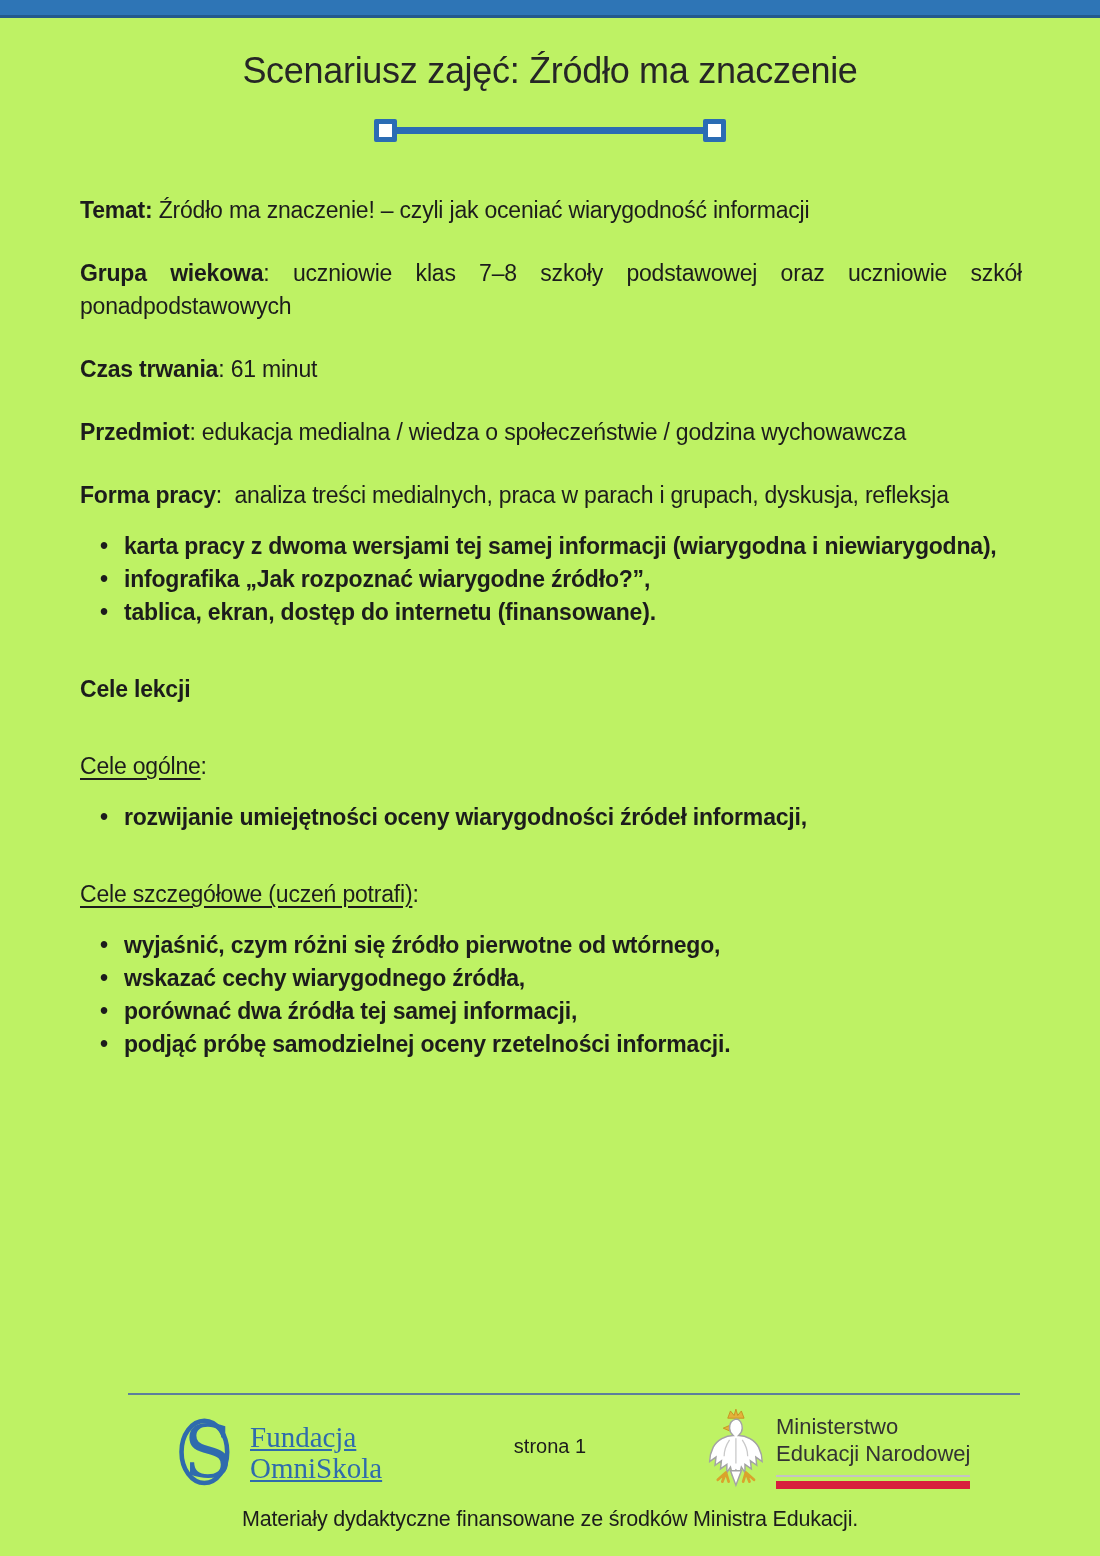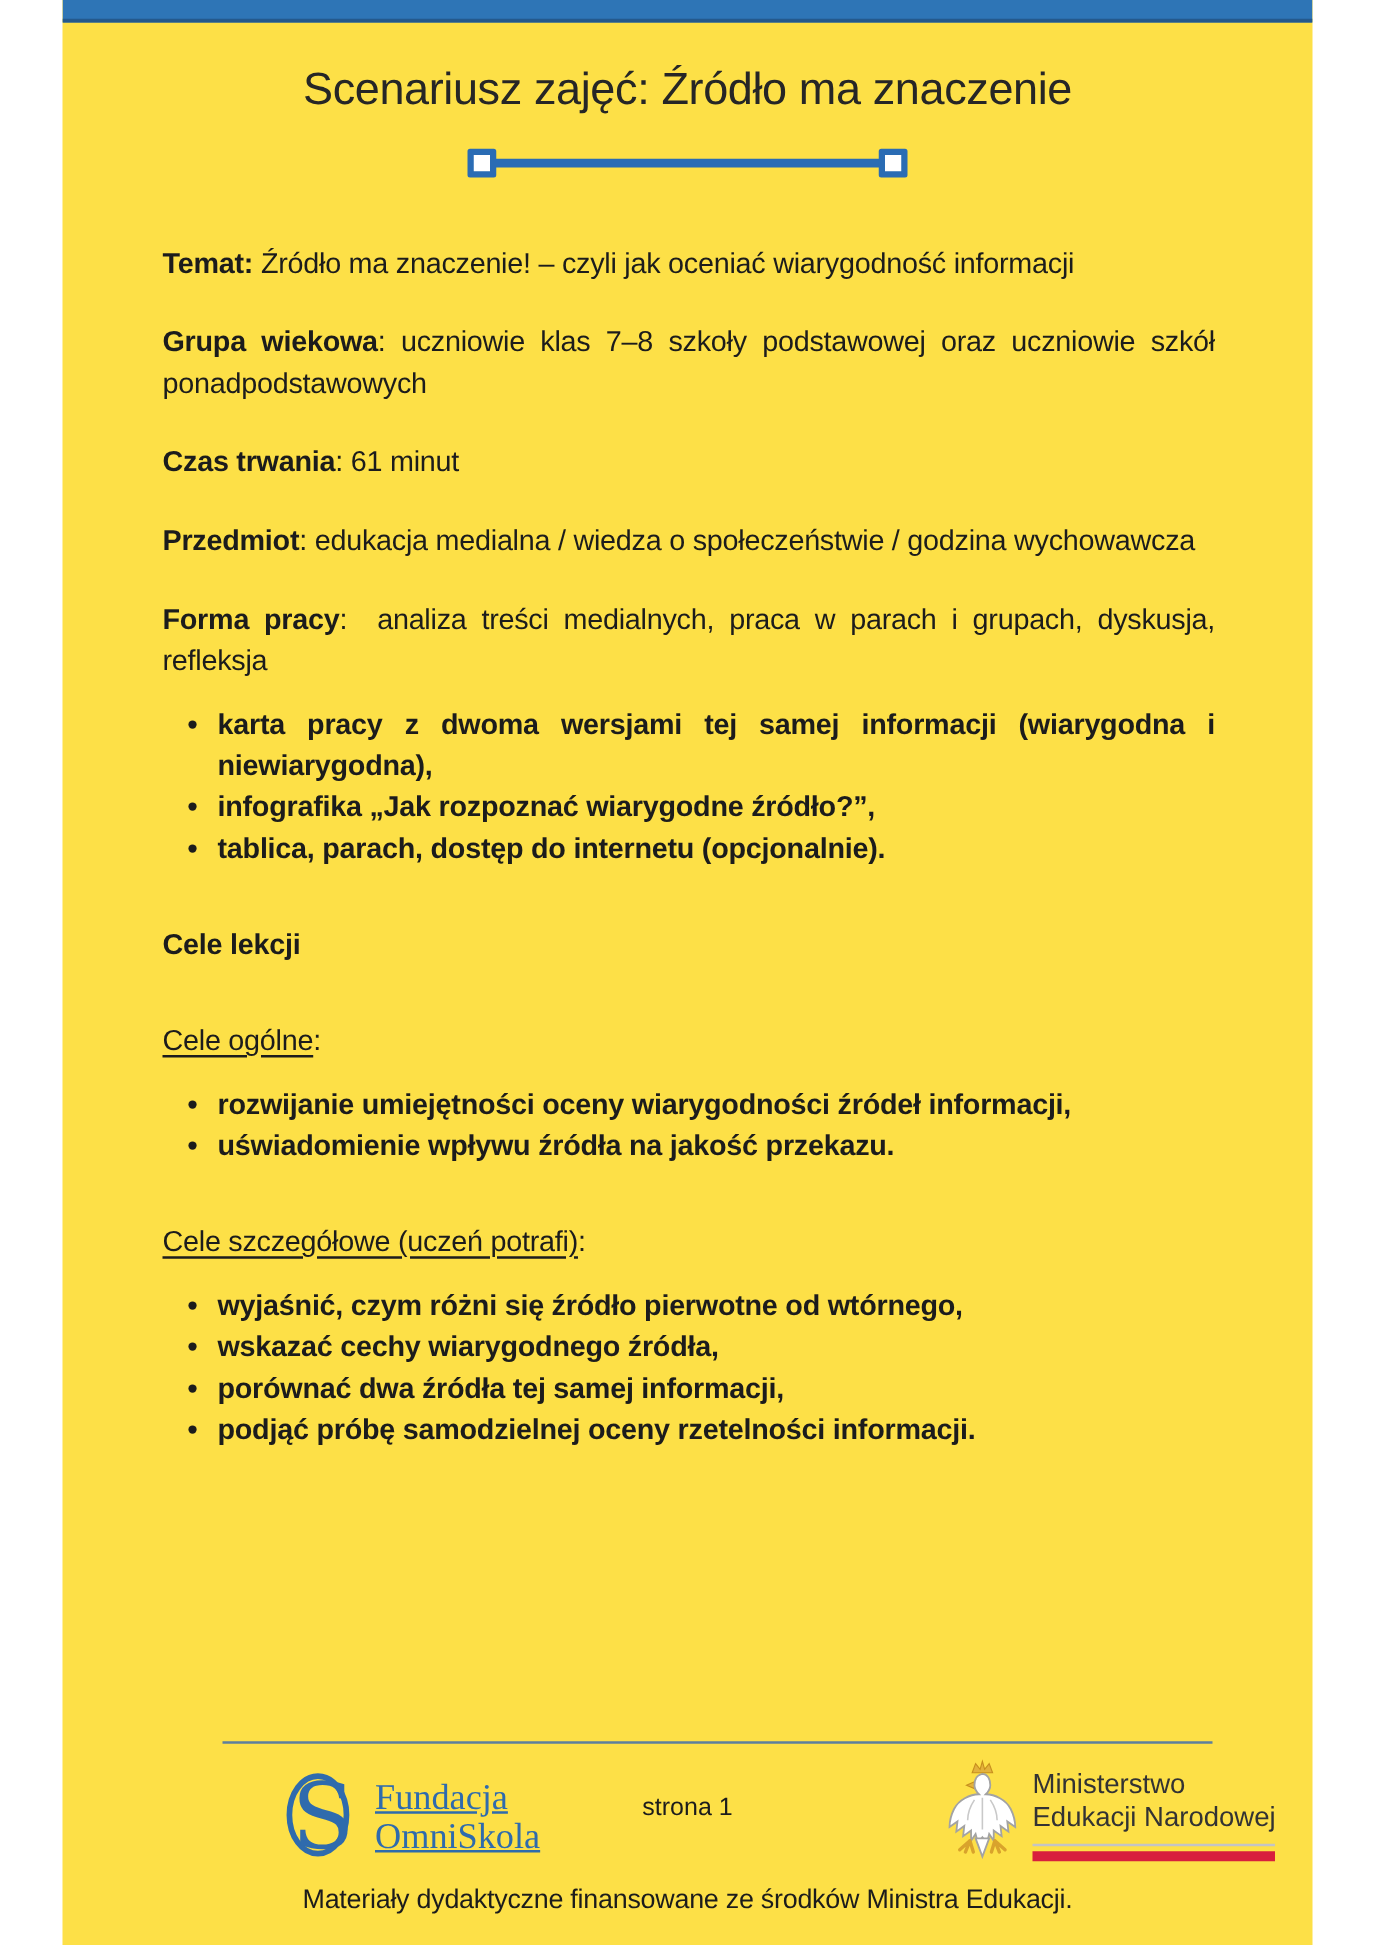--- a/index.html
+++ b/index.html
@@ -1,20 +1,20 @@
 <!DOCTYPE html>
 <html lang="pl"><head>
 <meta charset="utf-8">
 <style>
   html,body{margin:0;padding:0;background:#ffffff;}
   .page{
     position:relative;
-    width:1000px;height:1556px;
+    width:1100px;height:1556px;
     margin:0 auto;
-    background:#fde047;
+    background:#bef264;
     font-family:"Liberation Sans", sans-serif;
     color:#1c1c1c;
     overflow:hidden;
   }
   .topbar{
     position:absolute;top:0;left:0;right:0;height:15px;
     background:#2e75b6;border-bottom:3px solid #24598c;
   }
   .title{
     padding-top:50px;
@@ -123,29 +123,28 @@
 
     <p class="para"><strong>Czas trwania</strong><span>:</span> <span>61 minut</span></p>
 
     <p class="para"><strong>Przedmiot</strong><span>:</span> <span>edukacja medialna / wiedza o społeczeństwie / godzina wychowawcza</span></p>
 
     <p class="para"><strong>Forma pracy</strong><span>:</span>&nbsp; <span>analiza treści medialnych, praca w parach i grupach, dyskusja, refleksja</span></p>
 
     <ul class="blist">
       <li>karta pracy z dwoma wersjami tej samej informacji (wiarygodna i niewiarygodna),</li>
       <li>infografika „Jak rozpoznać wiarygodne źródło?”,</li>
-      <li>tablica, parach, dostęp do internetu (opcjonalnie).</li>
+      <li>tablica, ekran, dostęp do internetu (finansowane).</li>
     </ul>
 
     <p class="para head mt-extra">Cele lekcji</p>
 
     <p class="para mt-extra"><span class="uline">Cele ogólne</span><span>:</span></p>
     <ul class="blist">
       <li>rozwijanie umiejętności oceny wiarygodności źródeł informacji,</li>
-      <li>uświadomienie wpływu źródła na jakość przekazu.</li>
     </ul>
 
     <p class="para mt-extra"><span class="uline">Cele szczegółowe (uczeń potrafi)</span><span>:</span></p>
     <ul class="blist">
       <li>wyjaśnić, czym różni się źródło pierwotne od wtórnego,</li>
       <li>wskazać cechy wiarygodnego źródła,</li>
       <li>porównać dwa źródła tej samej informacji,</li>
       <li>podjąć próbę samodzielnej oceny rzetelności informacji.</li>
     </ul>
 

